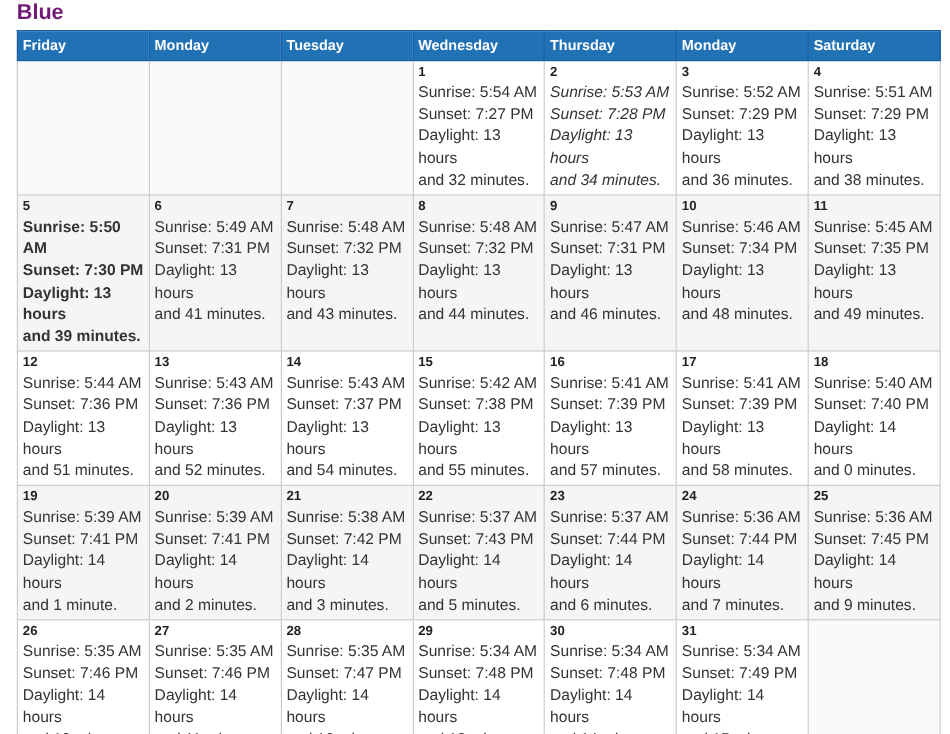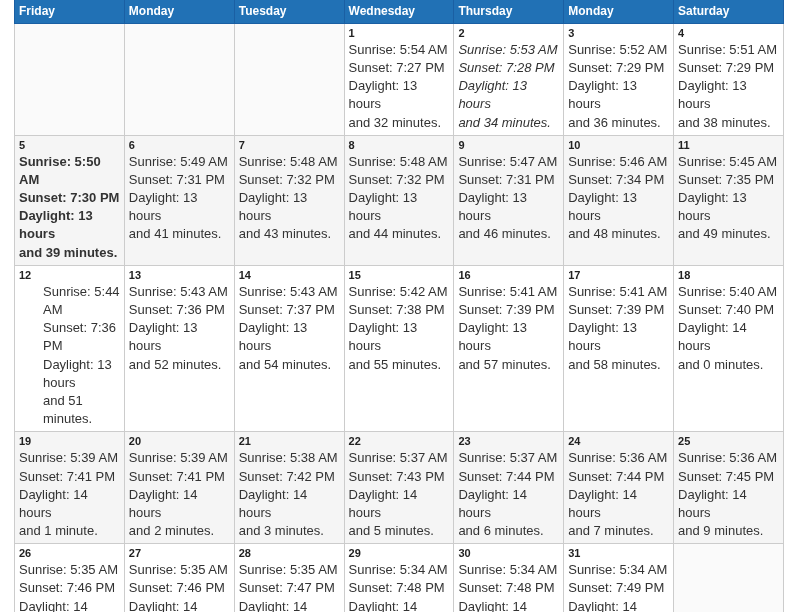--- a/index.html
+++ b/index.html
@@ -209,21 +209,21 @@
             <span class="day-number">11</span>
             <div class="day-info" style="white-space: pre-line;">Sunrise: 5:45 AM
 Sunset: 7:35 PM
 Daylight: 13 hours
 and 49 minutes.</div>
           </td>
         </tr>
         <tr>
           <td>
             <span class="day-number">12</span>
-            <div class="day-info" style="white-space: pre-line; margin-left: 24px;">Sunrise: 5:44 AM
+            <div class="day-info" style="white-space: pre-line;">Sunrise: 5:44 AM
 Sunset: 7:36 PM
 Daylight: 13 hours
 and 51 minutes.</div>
           </td>
           <td>
             <span class="day-number">13</span>
             <div class="day-info" style="white-space: pre-line;">Sunrise: 5:43 AM
 Sunset: 7:36 PM
 Daylight: 13 hours
 and 52 minutes.</div>

